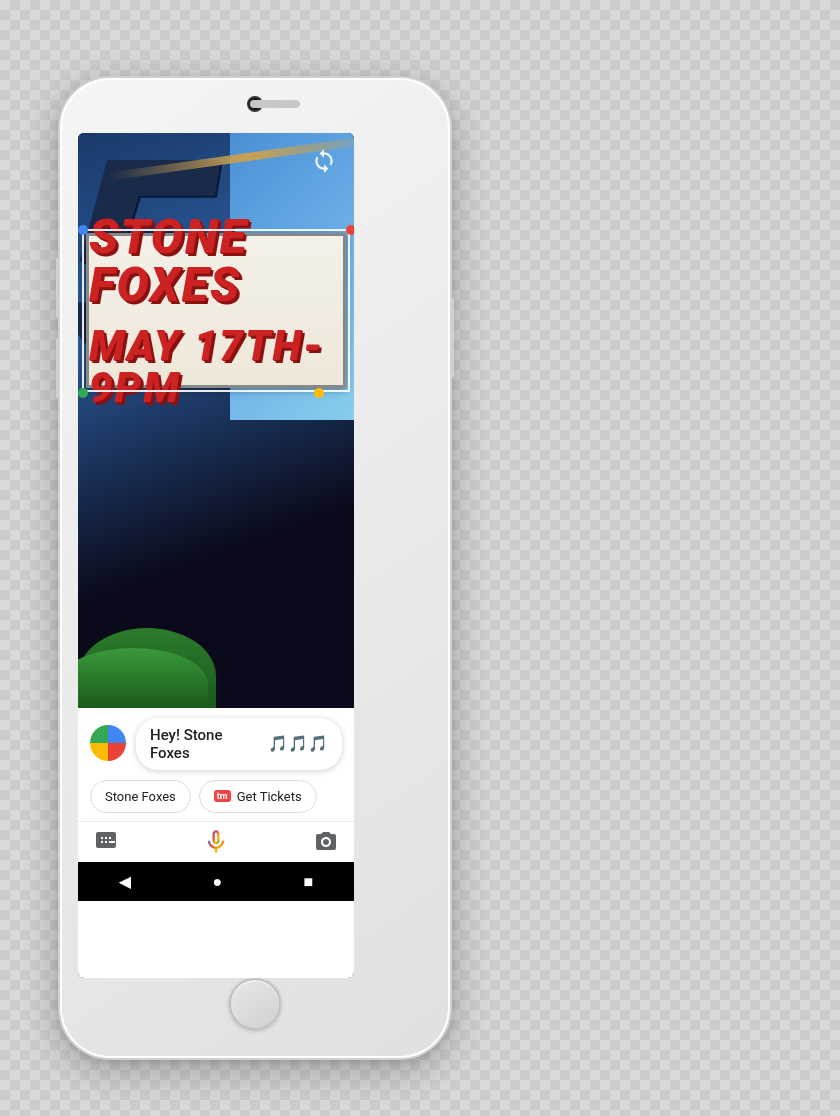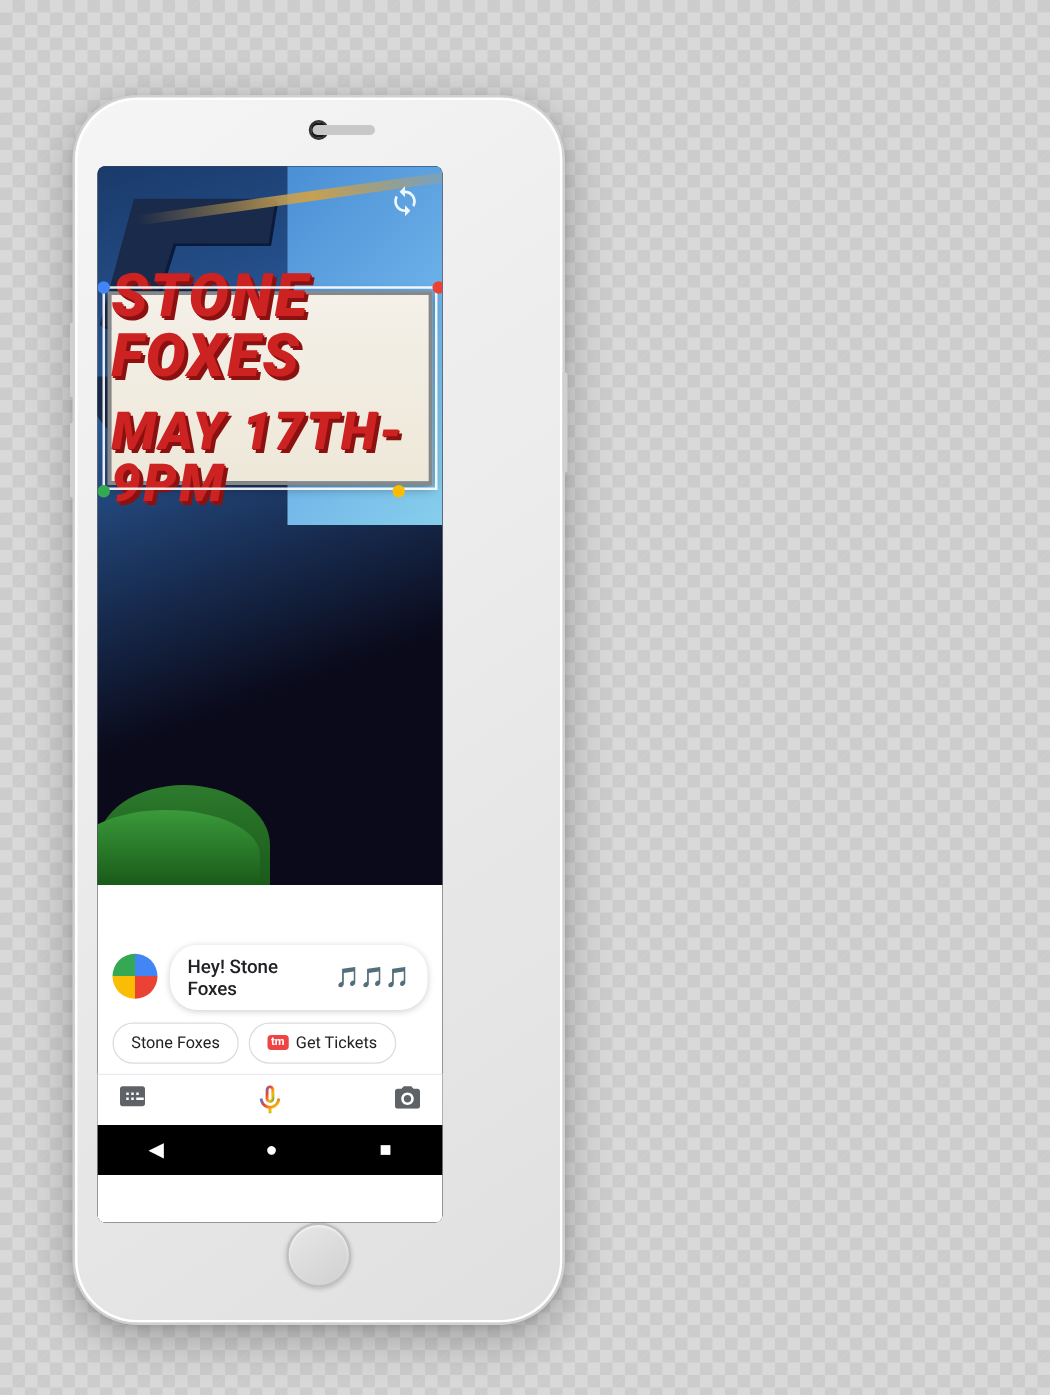--- a/index.html
+++ b/index.html
@@ -280,21 +280,20 @@
       display: flex;
       flex-direction: column;
     }
 
     
     .assistant-bubble-area {
       padding: 10px 12px 6px 12px;
       display: flex;
       align-items: center;
       gap: 8px;
-      margin-top: 38px;
     }
 
     .google-g-icon {
       width: 38px;
       height: 38px;
       flex-shrink: 0;
       position: relative;
     }
 
     .google-dots {

